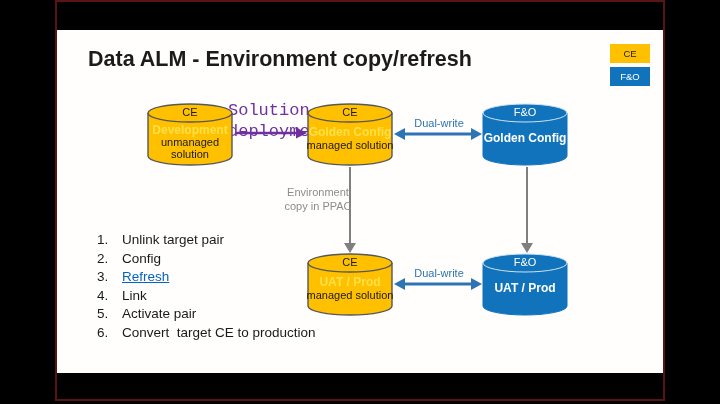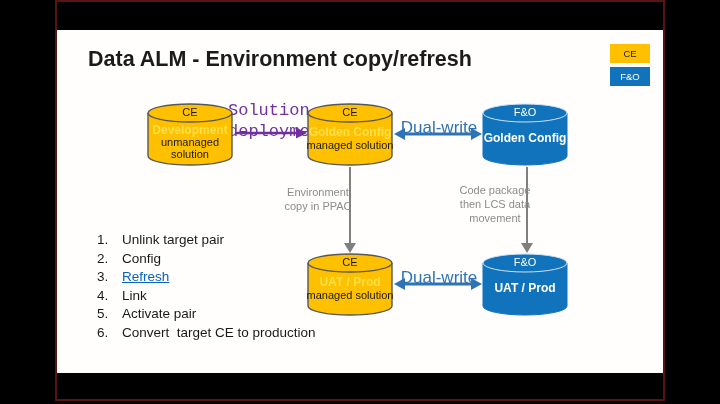--- a/index.html
+++ b/index.html
@@ -36,21 +36,21 @@
   .cyl-env  { position:absolute; top:4px;  width:100%; font-size:11px; color:#1a1a1a; }
   .cyl-name { position:absolute; top:23px; width:100%; font-size:12px; font-weight:700; color:#fde047; white-space:nowrap; }
   .cyl-sub  { position:absolute; top:37px; width:100%; font-size:11px; line-height:1.12; color:#1a1a1a; }
   .cyl.fo .cyl-env, .cyl.fo .cyl-name { color:#fff; }
   .cyl.fo .cyl-name { top:29px; }
   .cyl.dev .cyl-name { top:21px; }
   .cyl.dev .cyl-sub { top:34px; }
   
   .lbl { position:absolute; line-height:1.25; }
   .lbl-purple { color:#7030A0; font-size:17px; text-align:left;font-family:Liberation Mono, monospace; }
-  .lbl-blue   { color:#2E74B5; font-size:17px; text-align:center; }
+  .lbl-blue   { color:#2E74B5; font-size:11px; text-align:center; }
   .lbl-gray   { color:#8c8c8c; font-size:11px; text-align:center; }
   
   .steps { position:absolute; left:97px; top:232px; color:#1a1a1a; }
   .step { display:flex; height:18.5px; align-items:baseline; font-size:13.5px; }
   .step-num { width:25px; }
   .step-label { white-space:pre-wrap; }
   .step-label.link { color:#0563C1; text-decoration:underline; cursor:pointer; }
   .arrows { position:absolute; left:0; top:0; width:720px; height:404px; pointer-events:none; }
 </style>
 </head>
@@ -87,21 +87,20 @@
     <g>
       <line x1="527" y1="167" x2="527" y2="244" stroke="#7f7f7f" stroke-width="2"></line>
       <polygon points="521,243 533,243 527,253" fill="#7f7f7f"></polygon>
     </g>
   </svg>
 
   <div class="lbl lbl-purple" style="left:228px; top:100px; width:86px;">Solution deployment</div>
   <div class="lbl lbl-blue" style="left:396px; top:117px; width:86px;">Dual-write</div>
   <div class="lbl lbl-blue" style="left:396px; top:267px; width:86px;">Dual-write</div>
   <div class="lbl lbl-gray" style="left:278px; top:186px; width:80px;">Environment copy in PPAC</div>
-  <div class="lbl lbl-gray" style="left:449px; top:184px; width:92px;">Code package then LCS data movement</div>
 
   <div class="cyl ce dev" style="left:146px; top:102px;">
     <svg viewBox="0 0 88 66">
       <path class="cyl-body" d="M2,11 v43 a42,9 0 0 0 84,0 v-43"></path>
       <ellipse class="cyl-top" cx="44" cy="11" rx="42" ry="9"></ellipse>
     </svg>
     <div class="cyl-env">CE</div>
     <div class="cyl-name">Development</div>
     <div class="cyl-sub">unmanaged solution</div>
   </div>

